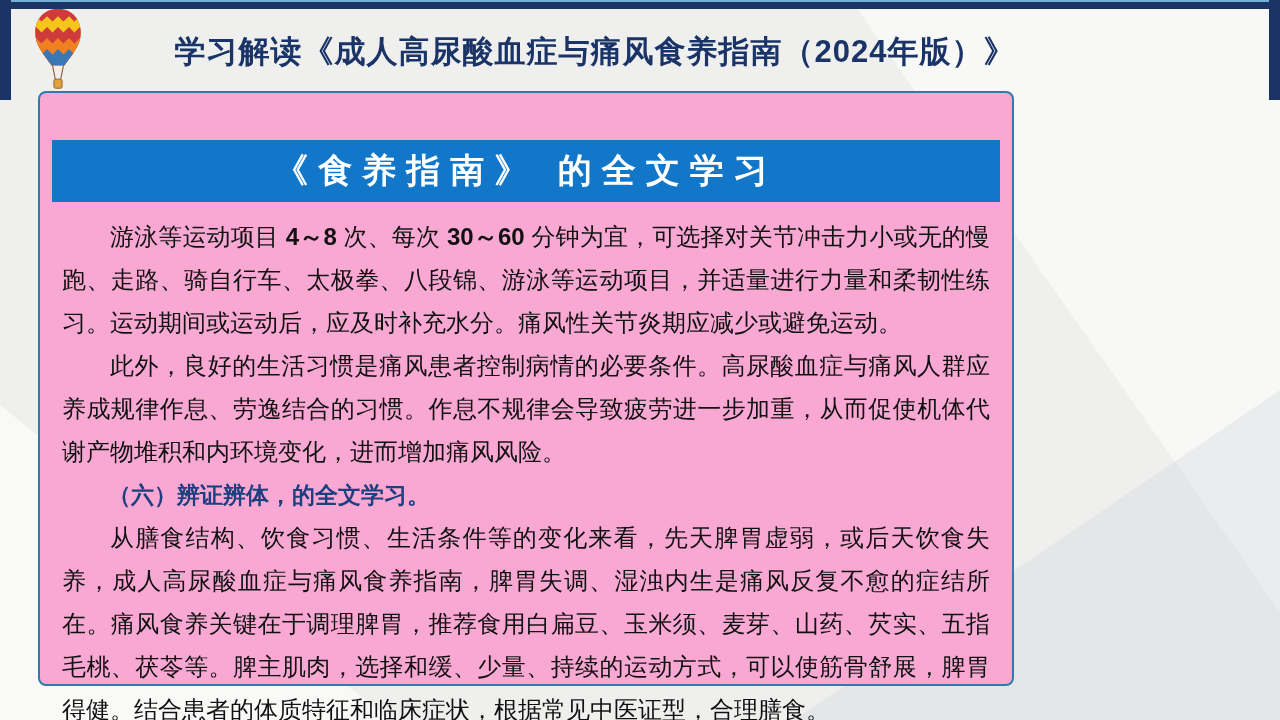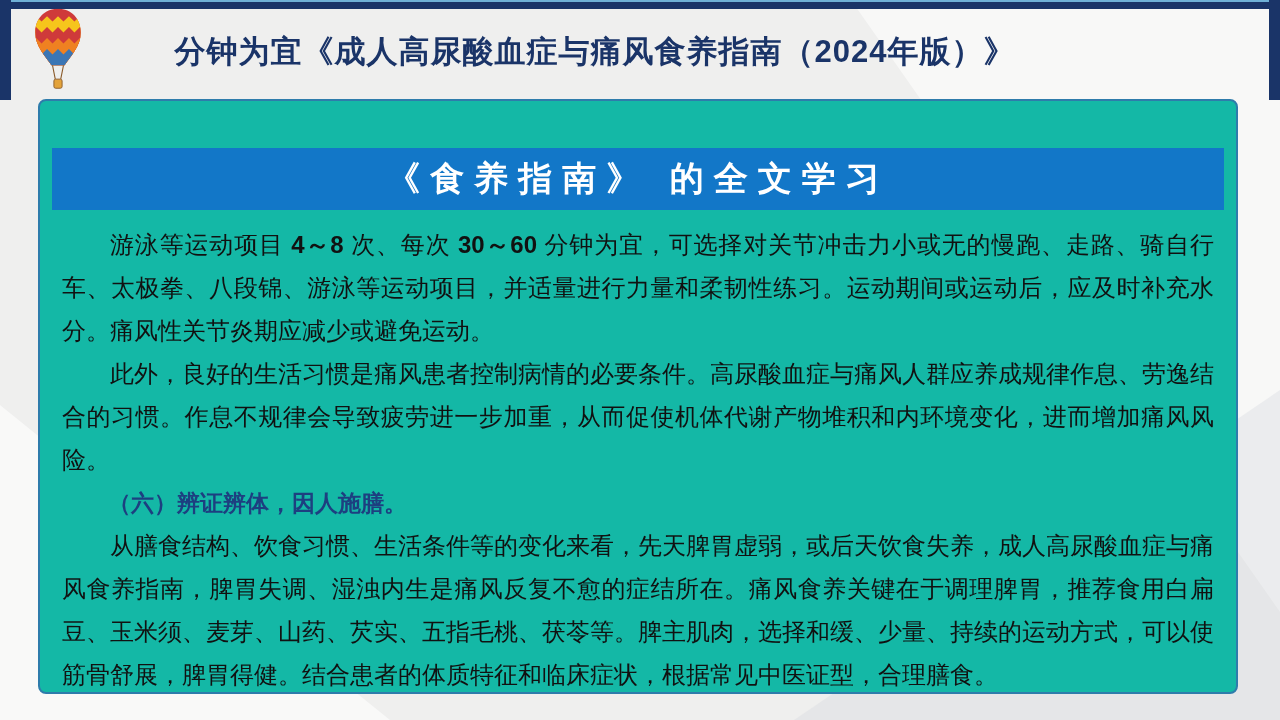--- a/index.html
+++ b/index.html
@@ -23,22 +23,22 @@
   .frame-right{position:absolute;top:0;right:0;width:11px;height:100px;background:#1a3468;}
 
   .header{position:absolute;top:9px;left:0;right:0;height:80px;}
   .logo{position:absolute;left:30px;top:-2px;width:56px;height:84px;}
   .page-title{
     margin:0;padding:22px 150px 0 60px;text-align:center;
     font-size:31px;font-weight:bold;color:#1a3468;letter-spacing:1px;white-space:nowrap;
   }
 
   .card{
-    position:absolute;left:38px;top:99px;width:1200px;height:595px;
-    background:#14b8a6;border:2px solid #2e7cab;border-radius:8px;
+    position:absolute;left:38px;top:91px;width:976px;height:595px;
+    background:#f9a8d4;border:2px solid #2e7cab;border-radius:8px;
     box-sizing:border-box;
   }
   .banner{
     margin:47px 12px 0 12px;height:62px;background:#1277c8;
     display:flex;align-items:center;justify-content:center;
     color:#ffffff;font-size:34px;font-weight:bold;letter-spacing:10px;
     white-space:nowrap;
   }
   .body-text{
     margin:13px 22px 0 22px;
@@ -75,28 +75,28 @@
       <g clip-path="url(#env)">
         <rect x="0" y="0" width="60" height="70" fill="#cf3a3a"></rect>
         <path d="M0 16 L6 10 L12 16 L18 10 L24 16 L30 10 L36 16 L42 10 L48 16 L54 10 L60 16 V70 H0 Z" fill="#f6c51c"></path>
         <path d="M0 28 L6 22 L12 28 L18 22 L24 28 L30 22 L36 28 L42 22 L48 28 L54 22 L60 28 V70 H0 Z" fill="#cf3a3a"></path>
         <path d="M0 40 L6 34 L12 40 L18 34 L24 40 L30 34 L36 40 L42 34 L48 40 L54 34 L60 40 V70 H0 Z" fill="#ef8121"></path>
         <path d="M0 52 L6 46 L12 52 L18 46 L24 52 L30 46 L36 52 L42 46 L48 52 L54 46 L60 52 V70 H0 Z" fill="#3b76b5"></path>
       </g>
       <path d="M24 64 L27 79 M36 64 L33 79" stroke="#8a5a2a" stroke-width="1.2" fill="none"></path>
       <rect x="25.5" y="79" width="9" height="10" rx="2" fill="#e3a33b" stroke="#8a5a2a" stroke-width="1"></rect>
     </svg>
-    <h1 class="page-title">分钟为宜《成人高尿酸血症与痛风食养指南（2024年版）》</h1>
+    <h1 class="page-title">学习解读《成人高尿酸血症与痛风食养指南（2024年版）》</h1>
   </div>
 
   <div class="card">
     <div class="banner">
       <span>《食养指南》 的全文学习</span>
     </div>
     <div class="body-text">
       <p><span>游泳等运动项目 </span><b>4～8</b><span> 次、每次 </span><b>30～60</b><span> 分钟为宜，可选择对关节冲击力小或无的慢跑、走路、骑自行车、太极拳、八段锦、游泳等运动项目，并适量进行力量和柔韧性练习。运动期间或运动后，应及时补充水分。痛风性关节炎期应减少或避免运动。</span></p>
       <p>此外，良好的生活习惯是痛风患者控制病情的必要条件。高尿酸血症与痛风人群应养成规律作息、劳逸结合的习惯。作息不规律会导致疲劳进一步加重，从而促使机体代谢产物堆积和内环境变化，进而增加痛风风险。</p>
-      <p class="kaiti">（六）辨证辨体，因人施膳。</p>
+      <p class="kaiti">（六）辨证辨体，的全文学习。</p>
       <p>从膳食结构、饮食习惯、生活条件等的变化来看，先天脾胃虚弱，或后天饮食失养，成人高尿酸血症与痛风食养指南，脾胃失调、湿浊内生是痛风反复不愈的症结所在。痛风食养关键在于调理脾胃，推荐食用白扁豆、玉米须、麦芽、山药、芡实、五指毛桃、茯苓等。脾主肌肉，选择和缓、少量、持续的运动方式，可以使筋骨舒展，脾胃得健。结合患者的体质特征和临床症状，根据常见中医证型，合理膳食。</p>
     </div>
   </div>
 
 </div>
 
 </body></html>

